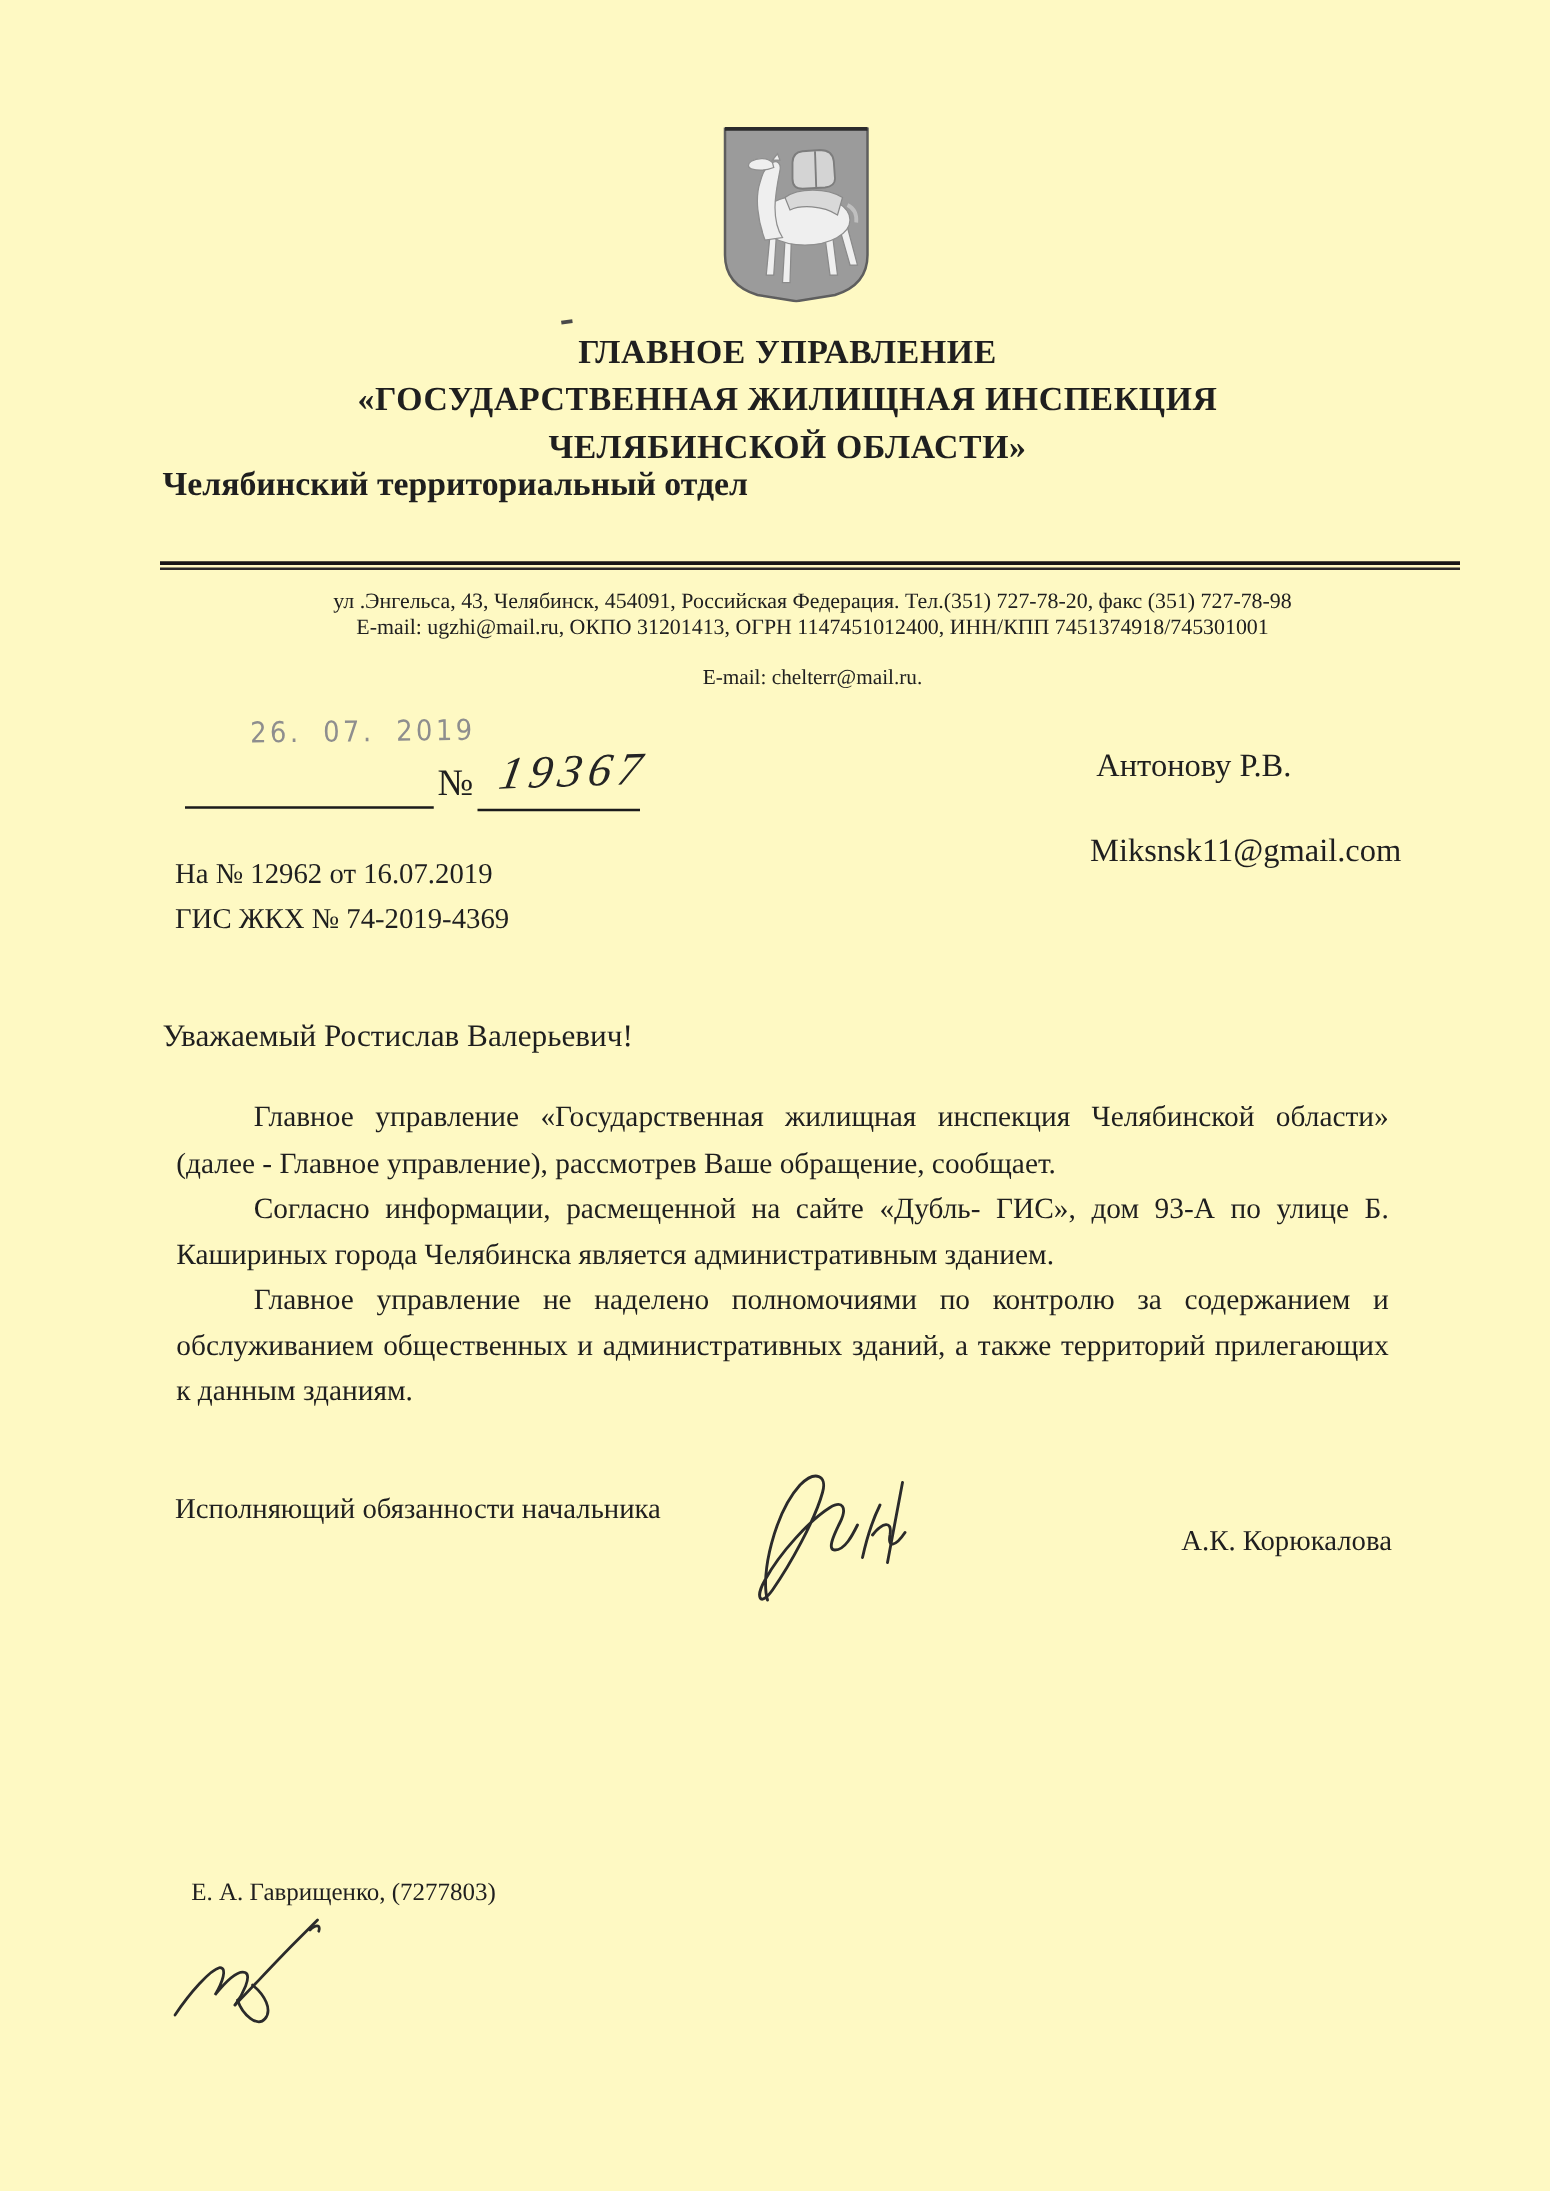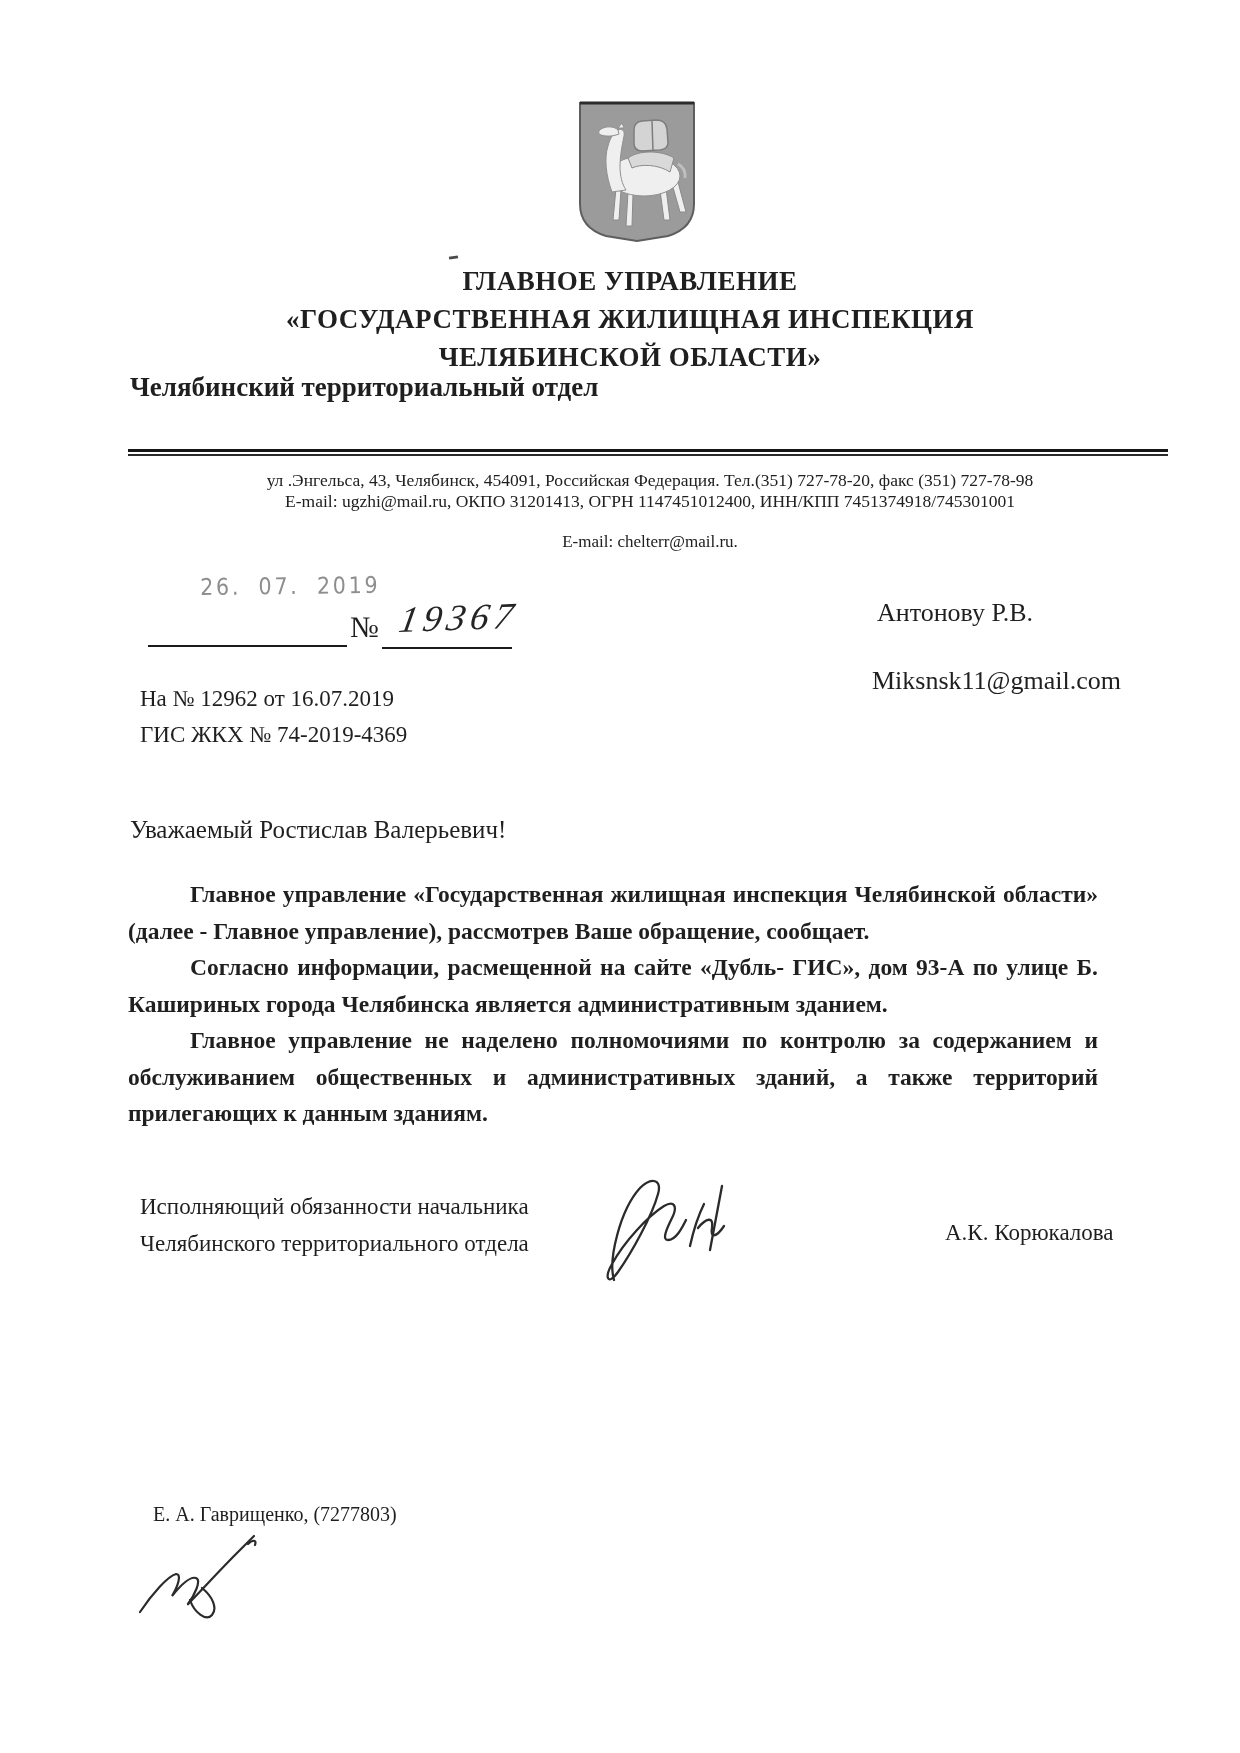--- a/index.html
+++ b/index.html
@@ -1,20 +1,20 @@
 <!DOCTYPE html>
 <html lang="ru"><head>
 <meta charset="utf-8">
 <style>
   html,body{margin:0;padding:0;background:#e8e8e8;}
   .page{
     position:relative;
     width:1240px;height:1753px;
     margin:0 auto;
-    background:#ffffff;
+    background:#fef9c3;
     font-family:"Liberation Serif","DejaVu Serif",serif;
     color:#1f1f1f;
     overflow:hidden;
   }
   .abs{position:absolute;}
 
   
   .emblem{left:578px;top:100px;width:118px;height:142px;}
 
   
@@ -69,21 +69,21 @@
   .no-underline{left:382px;top:647px;width:130px;}
 
   .recipient-name{left:877px;top:598px;font-size:26px;white-space:nowrap;}
   .recipient-email{left:872px;top:666px;font-size:26px;white-space:nowrap;}
 
   .reply1{left:140px;top:686px;font-size:23px;white-space:nowrap;}
   .reply2{left:140px;top:722px;font-size:23px;white-space:nowrap;}
 
   
   .salutation{left:130px;top:816px;width:1000px;text-align:left;font-size:25px;}
-  .body-text{left:128px;top:876px;width:970px;font-size:23.5px;line-height:36.5px;text-align:justify;font-weight:bold;}
+  .body-text{left:141px;top:876px;width:970px;font-size:23.5px;line-height:36.5px;text-align:justify;}
   .body-text p{margin:0;text-indent:62px;}
 
   
   .sig-titles{left:140px;top:1188px;font-size:23px;line-height:37px;white-space:nowrap;}
   .sig-svg{left:598px;top:1176px;width:155px;height:116px;}
   .sig-name{left:945px;top:1220px;font-size:23px;white-space:nowrap;}
 
   
   .executor{left:153px;top:1503px;font-size:20px;white-space:nowrap;}
   .footer-sig{left:136px;top:1534px;width:130px;height:86px;}
@@ -160,21 +160,20 @@
 
   <div class="abs salutation">Уважаемый Ростислав Валерьевич!</div>
   <div class="abs body-text">
     <p>Главное управление «Государственная жилищная инспекция Челябинской области» (далее - Главное управление), рассмотрев Ваше обращение, сообщает.</p>
     <p>Согласно информации, расмещенной на сайте «Дубль- ГИС», дом 93-А по улице Б. Кашириных города Челябинска является административным зданием.</p>
     <p>Главное управление не наделено полномочиями по контролю за содержанием и обслуживанием общественных и административных зданий, а также территорий прилегающих к данным зданиям.</p>
   </div>
 
   <div class="abs sig-titles">
     <div>Исполняющий обязанности начальника</div>
-    <div>Челябинского территориального отдела</div>
   </div>
   <div class="abs sig-svg">
     <svg width="155" height="116" viewBox="0 0 155 116">
       <g fill="none" stroke="#2b2b2b" stroke-width="2.3" stroke-linecap="round">
         <path d="M16,104 C10,84 22,34 42,12 C54,0 64,4 60,18 C54,40 34,76 20,96 C10,110 6,102 14,88 C26,66 50,40 66,30 C76,24 80,30 74,42 C68,54 64,64 70,64 C78,64 84,52 88,44"></path>
         <path d="M92,70 C96,52 102,36 106,28"></path>
         <path d="M100,52 C108,42 116,40 114,52 C112,62 118,62 126,50"></path>
         <path d="M124,10 L112,74"></path>
       </g>
     </svg>

